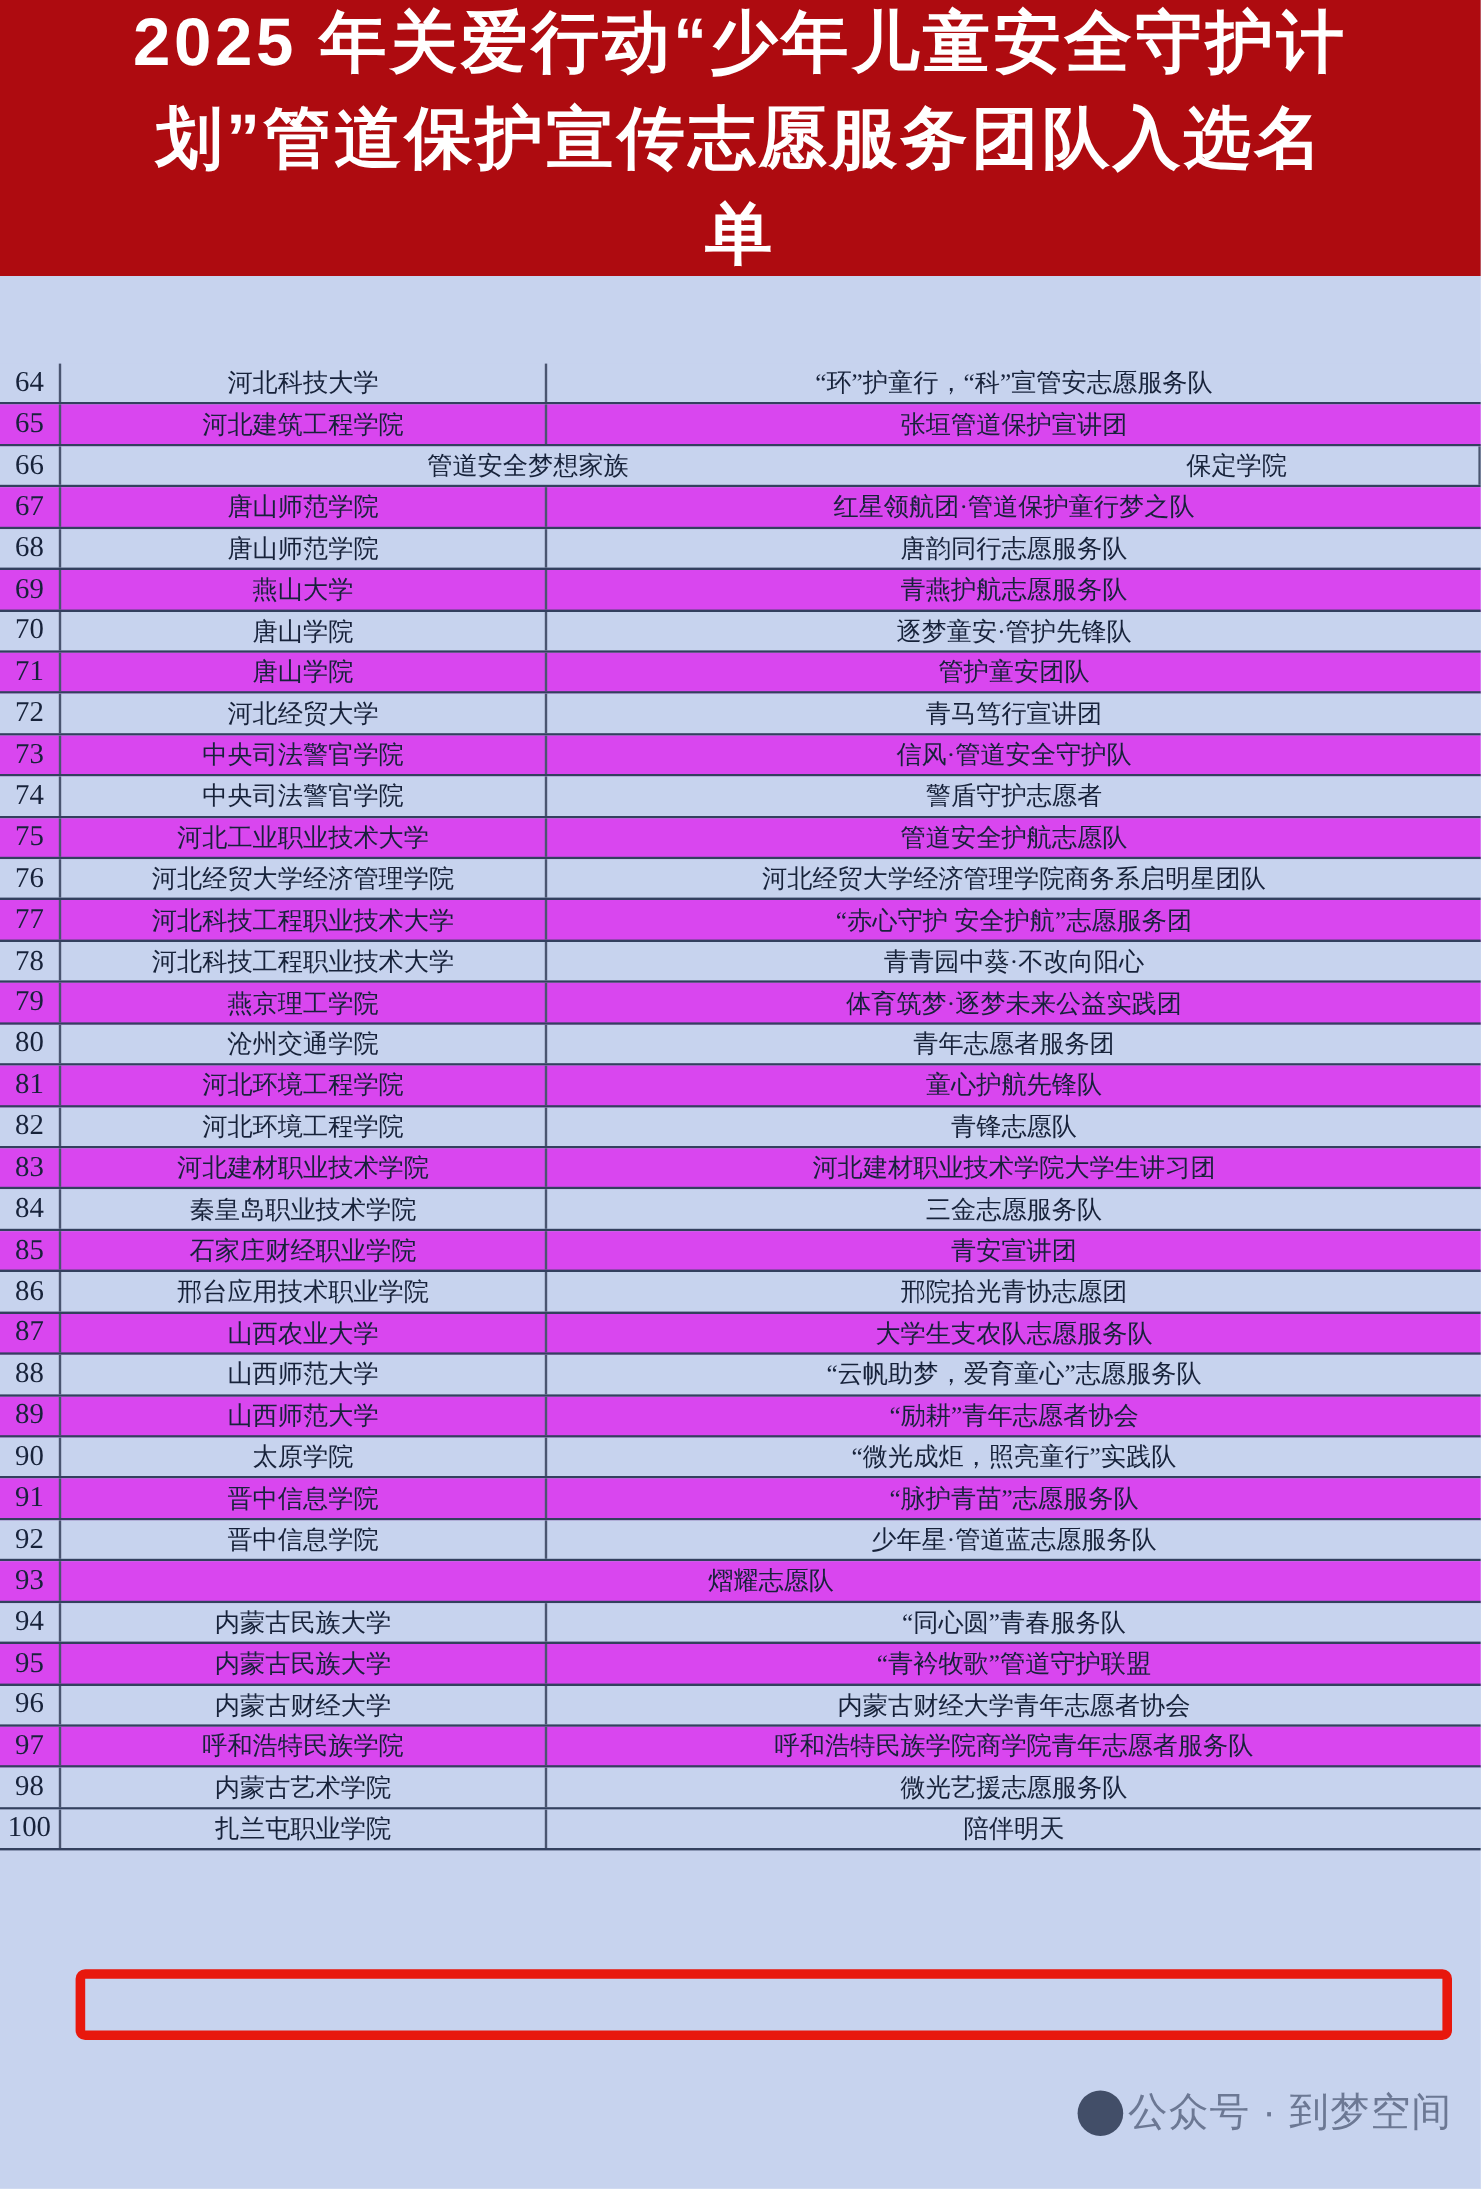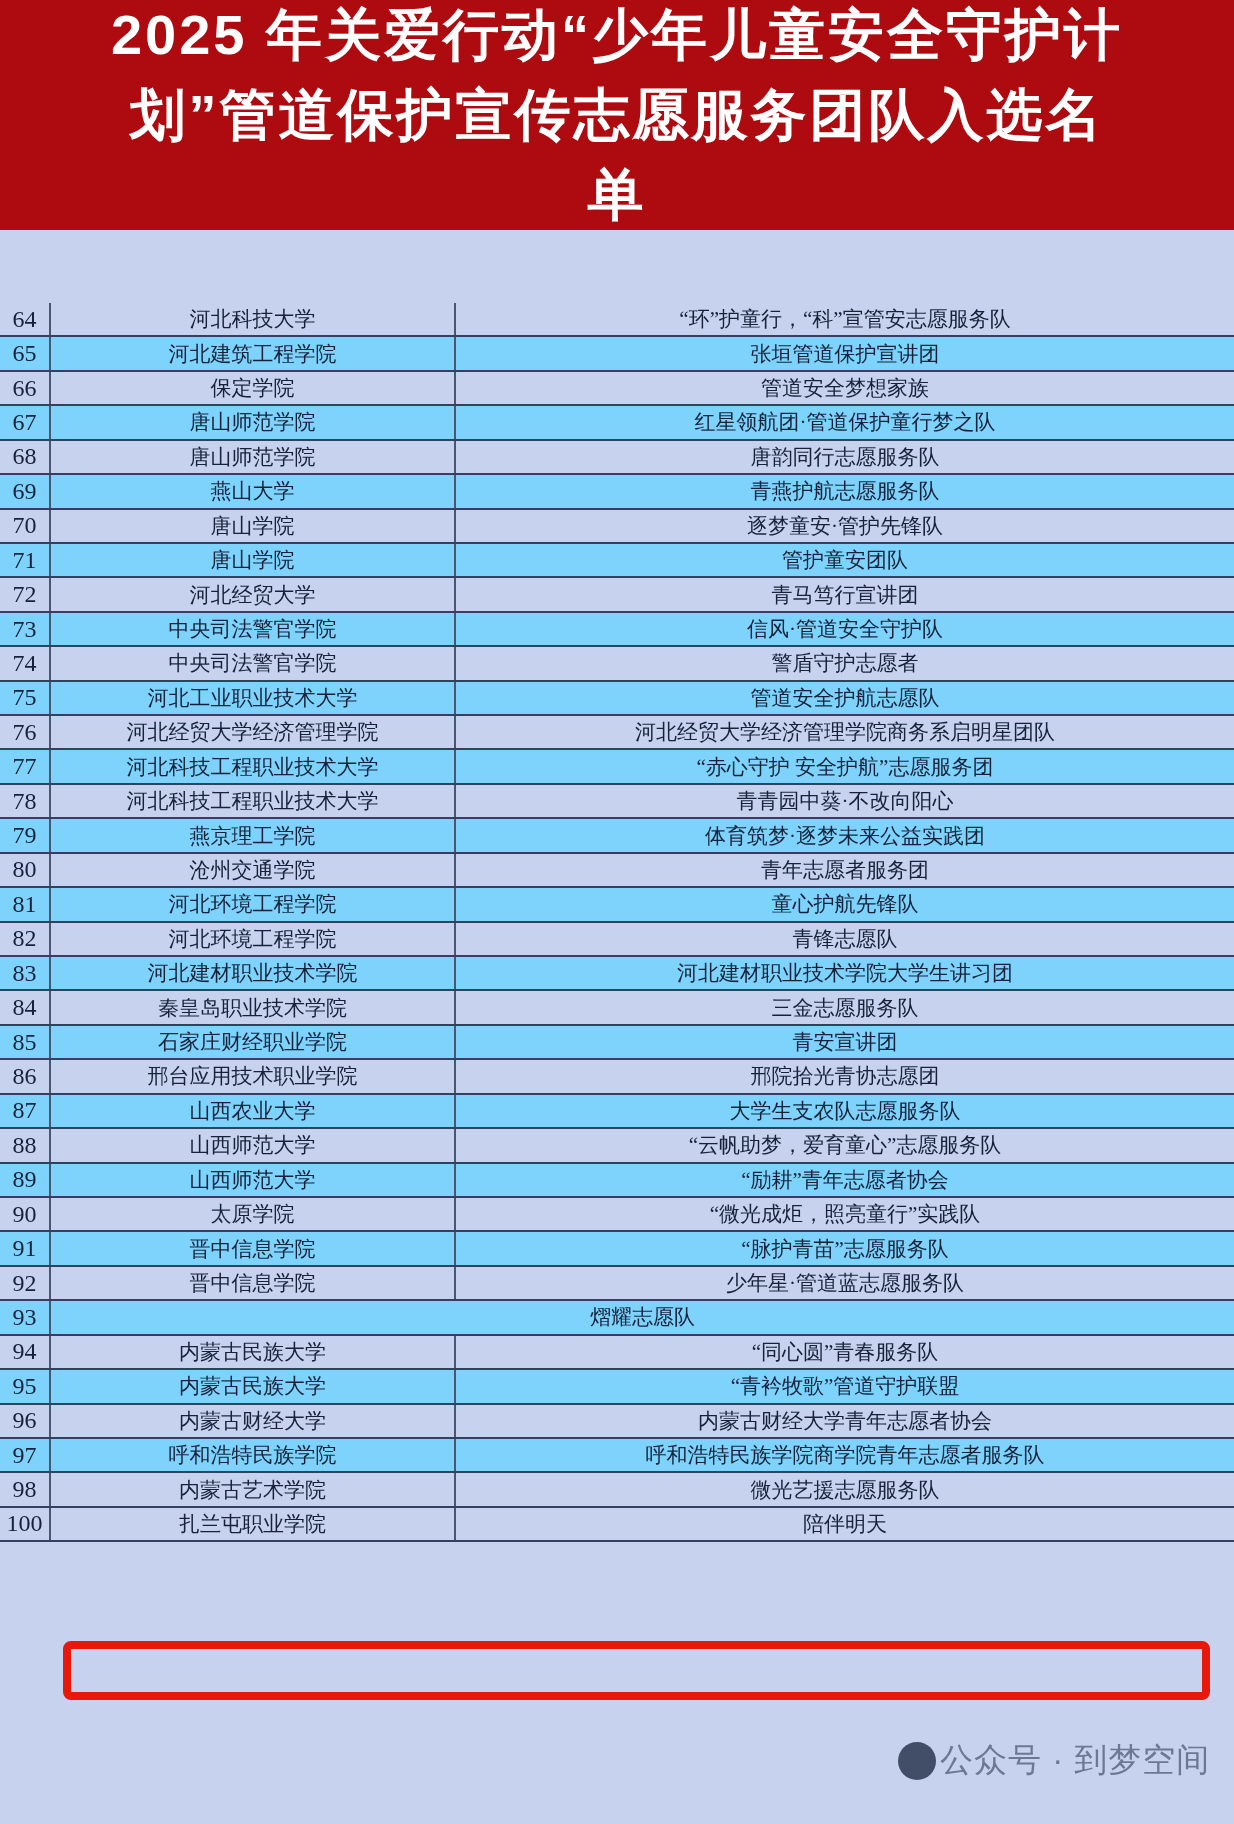--- a/index.html
+++ b/index.html
@@ -36,21 +36,21 @@
     display:flex;flex-direction:column;
     z-index:1;
   }
   .row{
     height:41.108px;
     box-sizing:border-box;
     display:flex;
     border-bottom:2px solid #33405e;
   }
   .row.light{background:#c7d3ee;}
-  .row.dark{background:#7dd3fc;}
+  .row.dark{background:#d946ef;}
   .cell{
     box-sizing:border-box;
     display:flex;align-items:center;justify-content:center;
     color:#17223a;
     overflow:hidden;
     white-space:nowrap;
   }
   .cell.num{
     width:51px;
     border-right:2px solid #4a5570;
@@ -116,22 +116,22 @@
         <div class="cell school">河北科技大学</div>
         <div class="cell team">“环”护童行，“科”宣管安志愿服务队</div>
       </div>
       <div class="row dark">
         <div class="cell num">65</div>
         <div class="cell school">河北建筑工程学院</div>
         <div class="cell team">张垣管道保护宣讲团</div>
       </div>
       <div class="row light">
         <div class="cell num">66</div>
+        <div class="cell team">管道安全梦想家族</div>
         <div class="cell school">保定学院</div>
-        <div class="cell team">管道安全梦想家族</div>
       </div>
       <div class="row dark">
         <div class="cell num">67</div>
         <div class="cell school">唐山师范学院</div>
         <div class="cell team">红星领航团·管道保护童行梦之队</div>
       </div>
       <div class="row light">
         <div class="cell num">68</div>
         <div class="cell school">唐山师范学院</div>
         <div class="cell team">唐韵同行志愿服务队</div>

